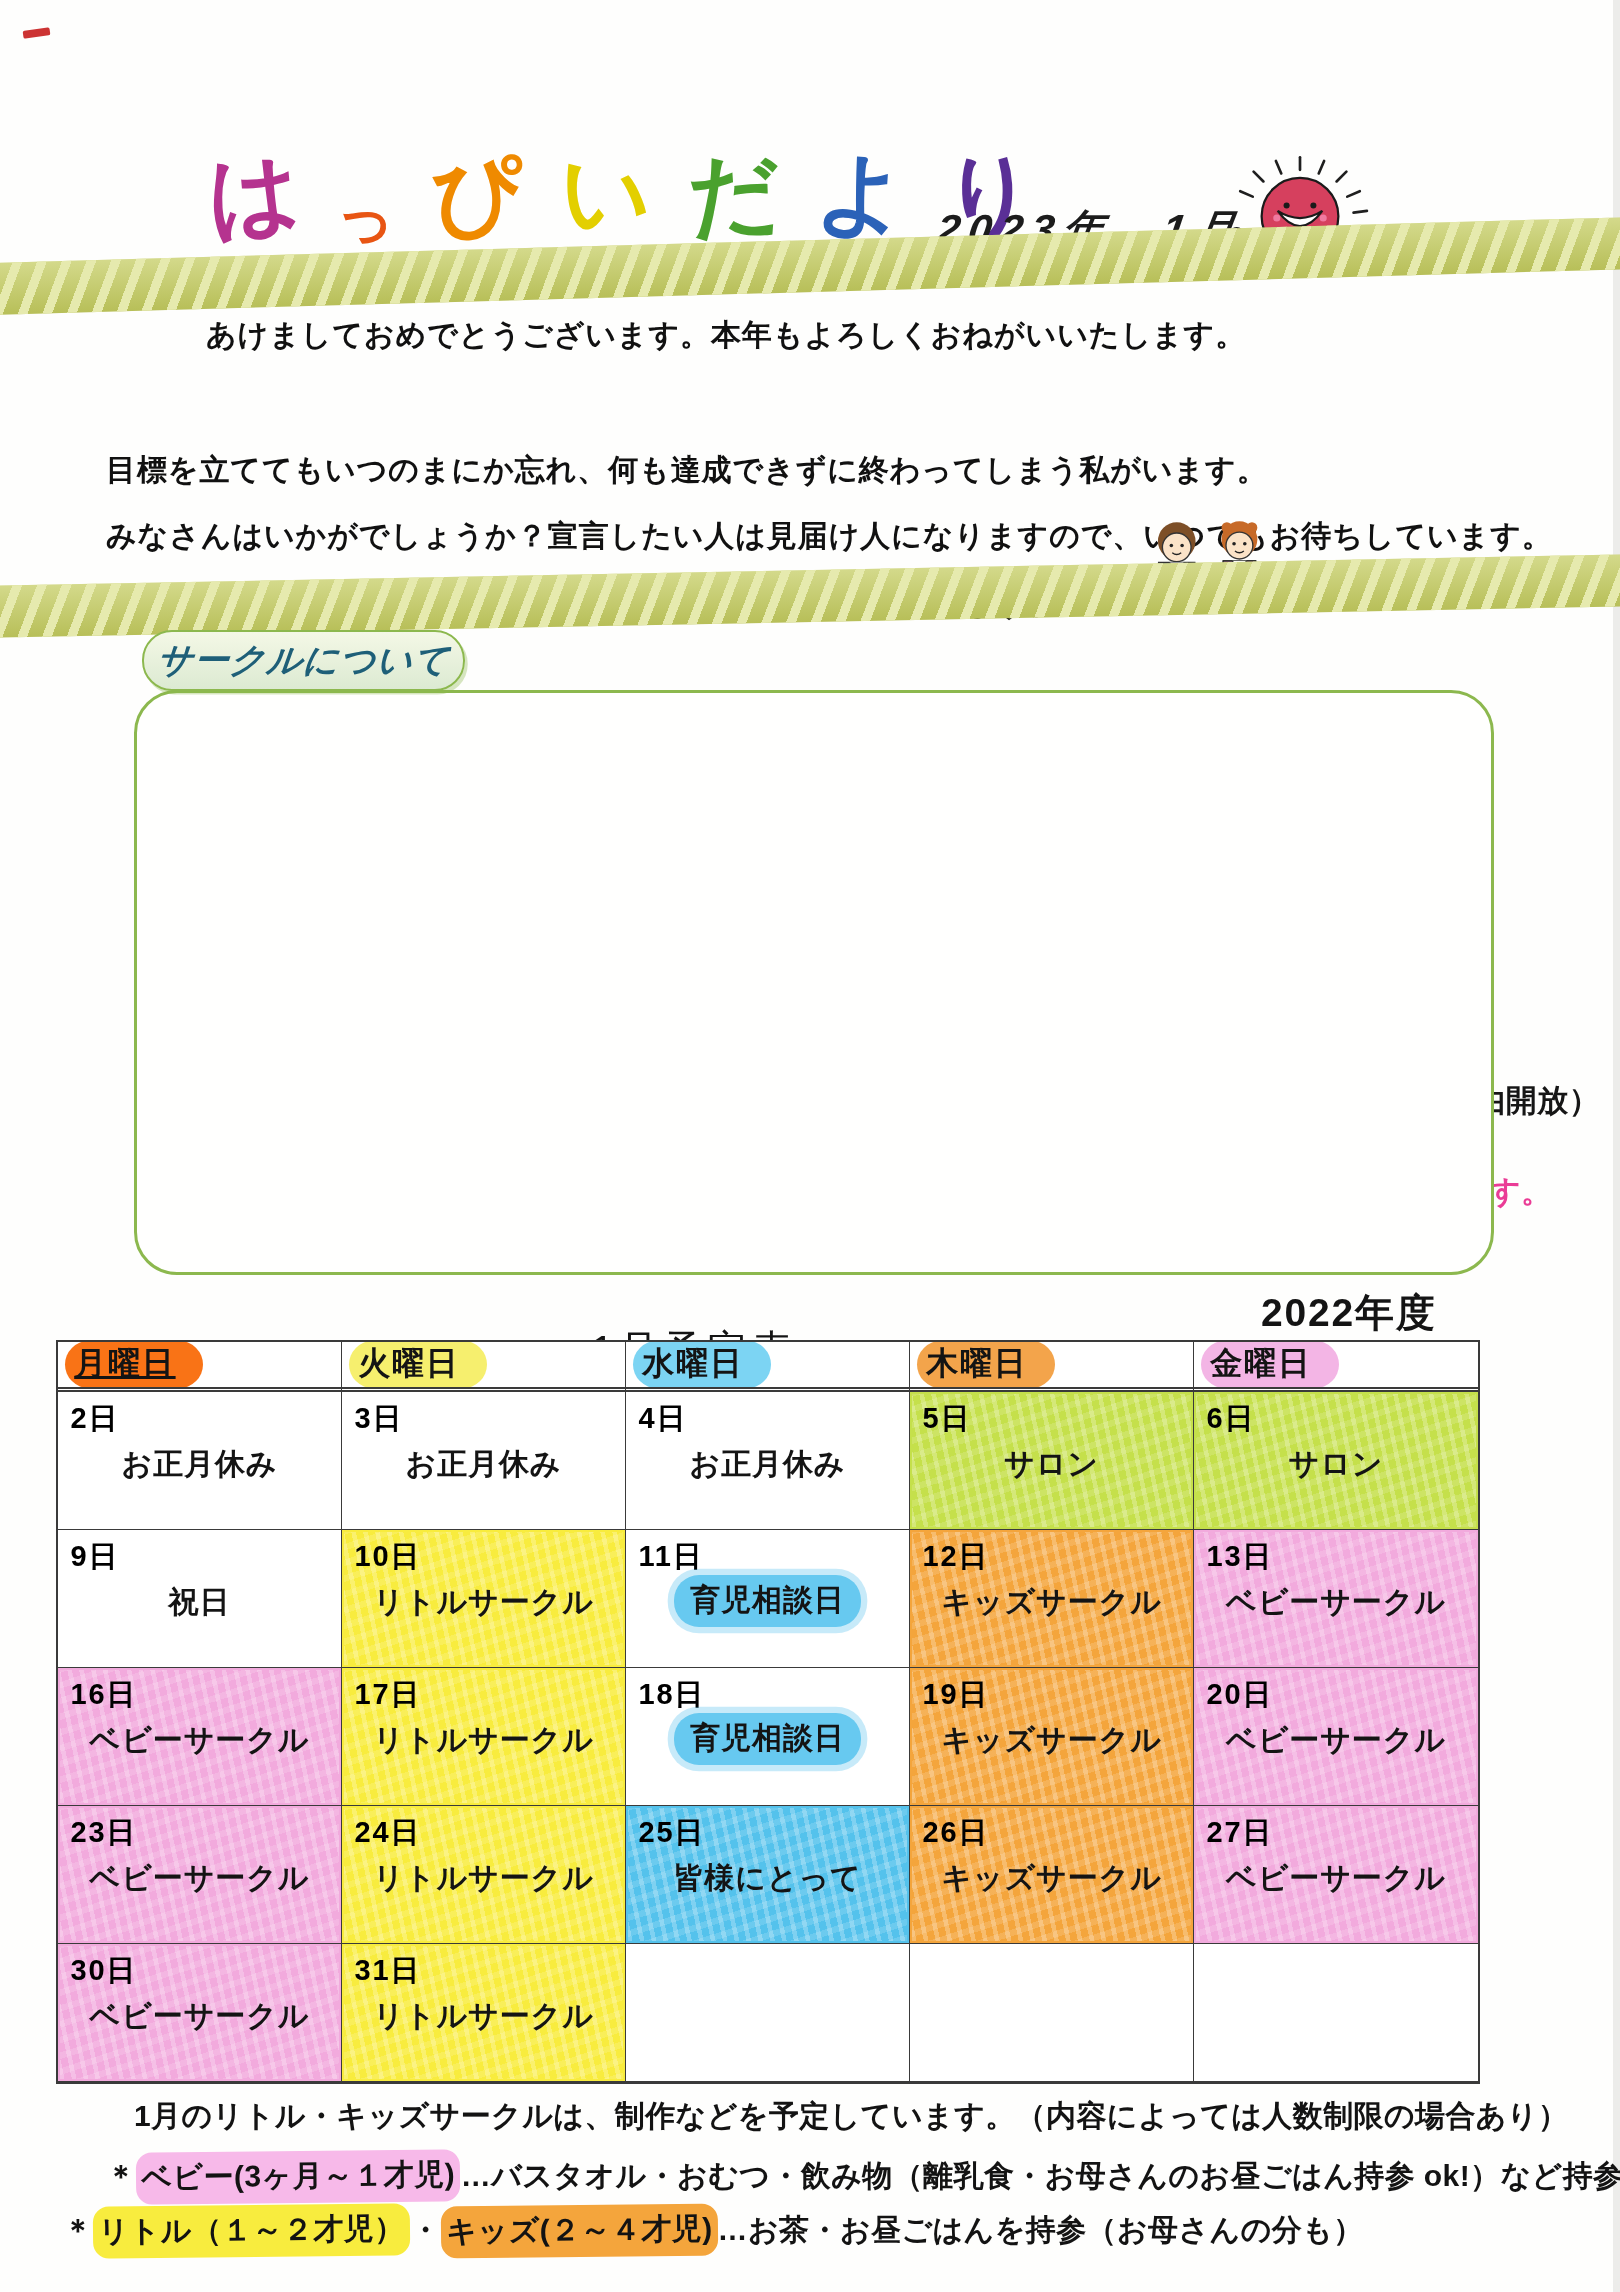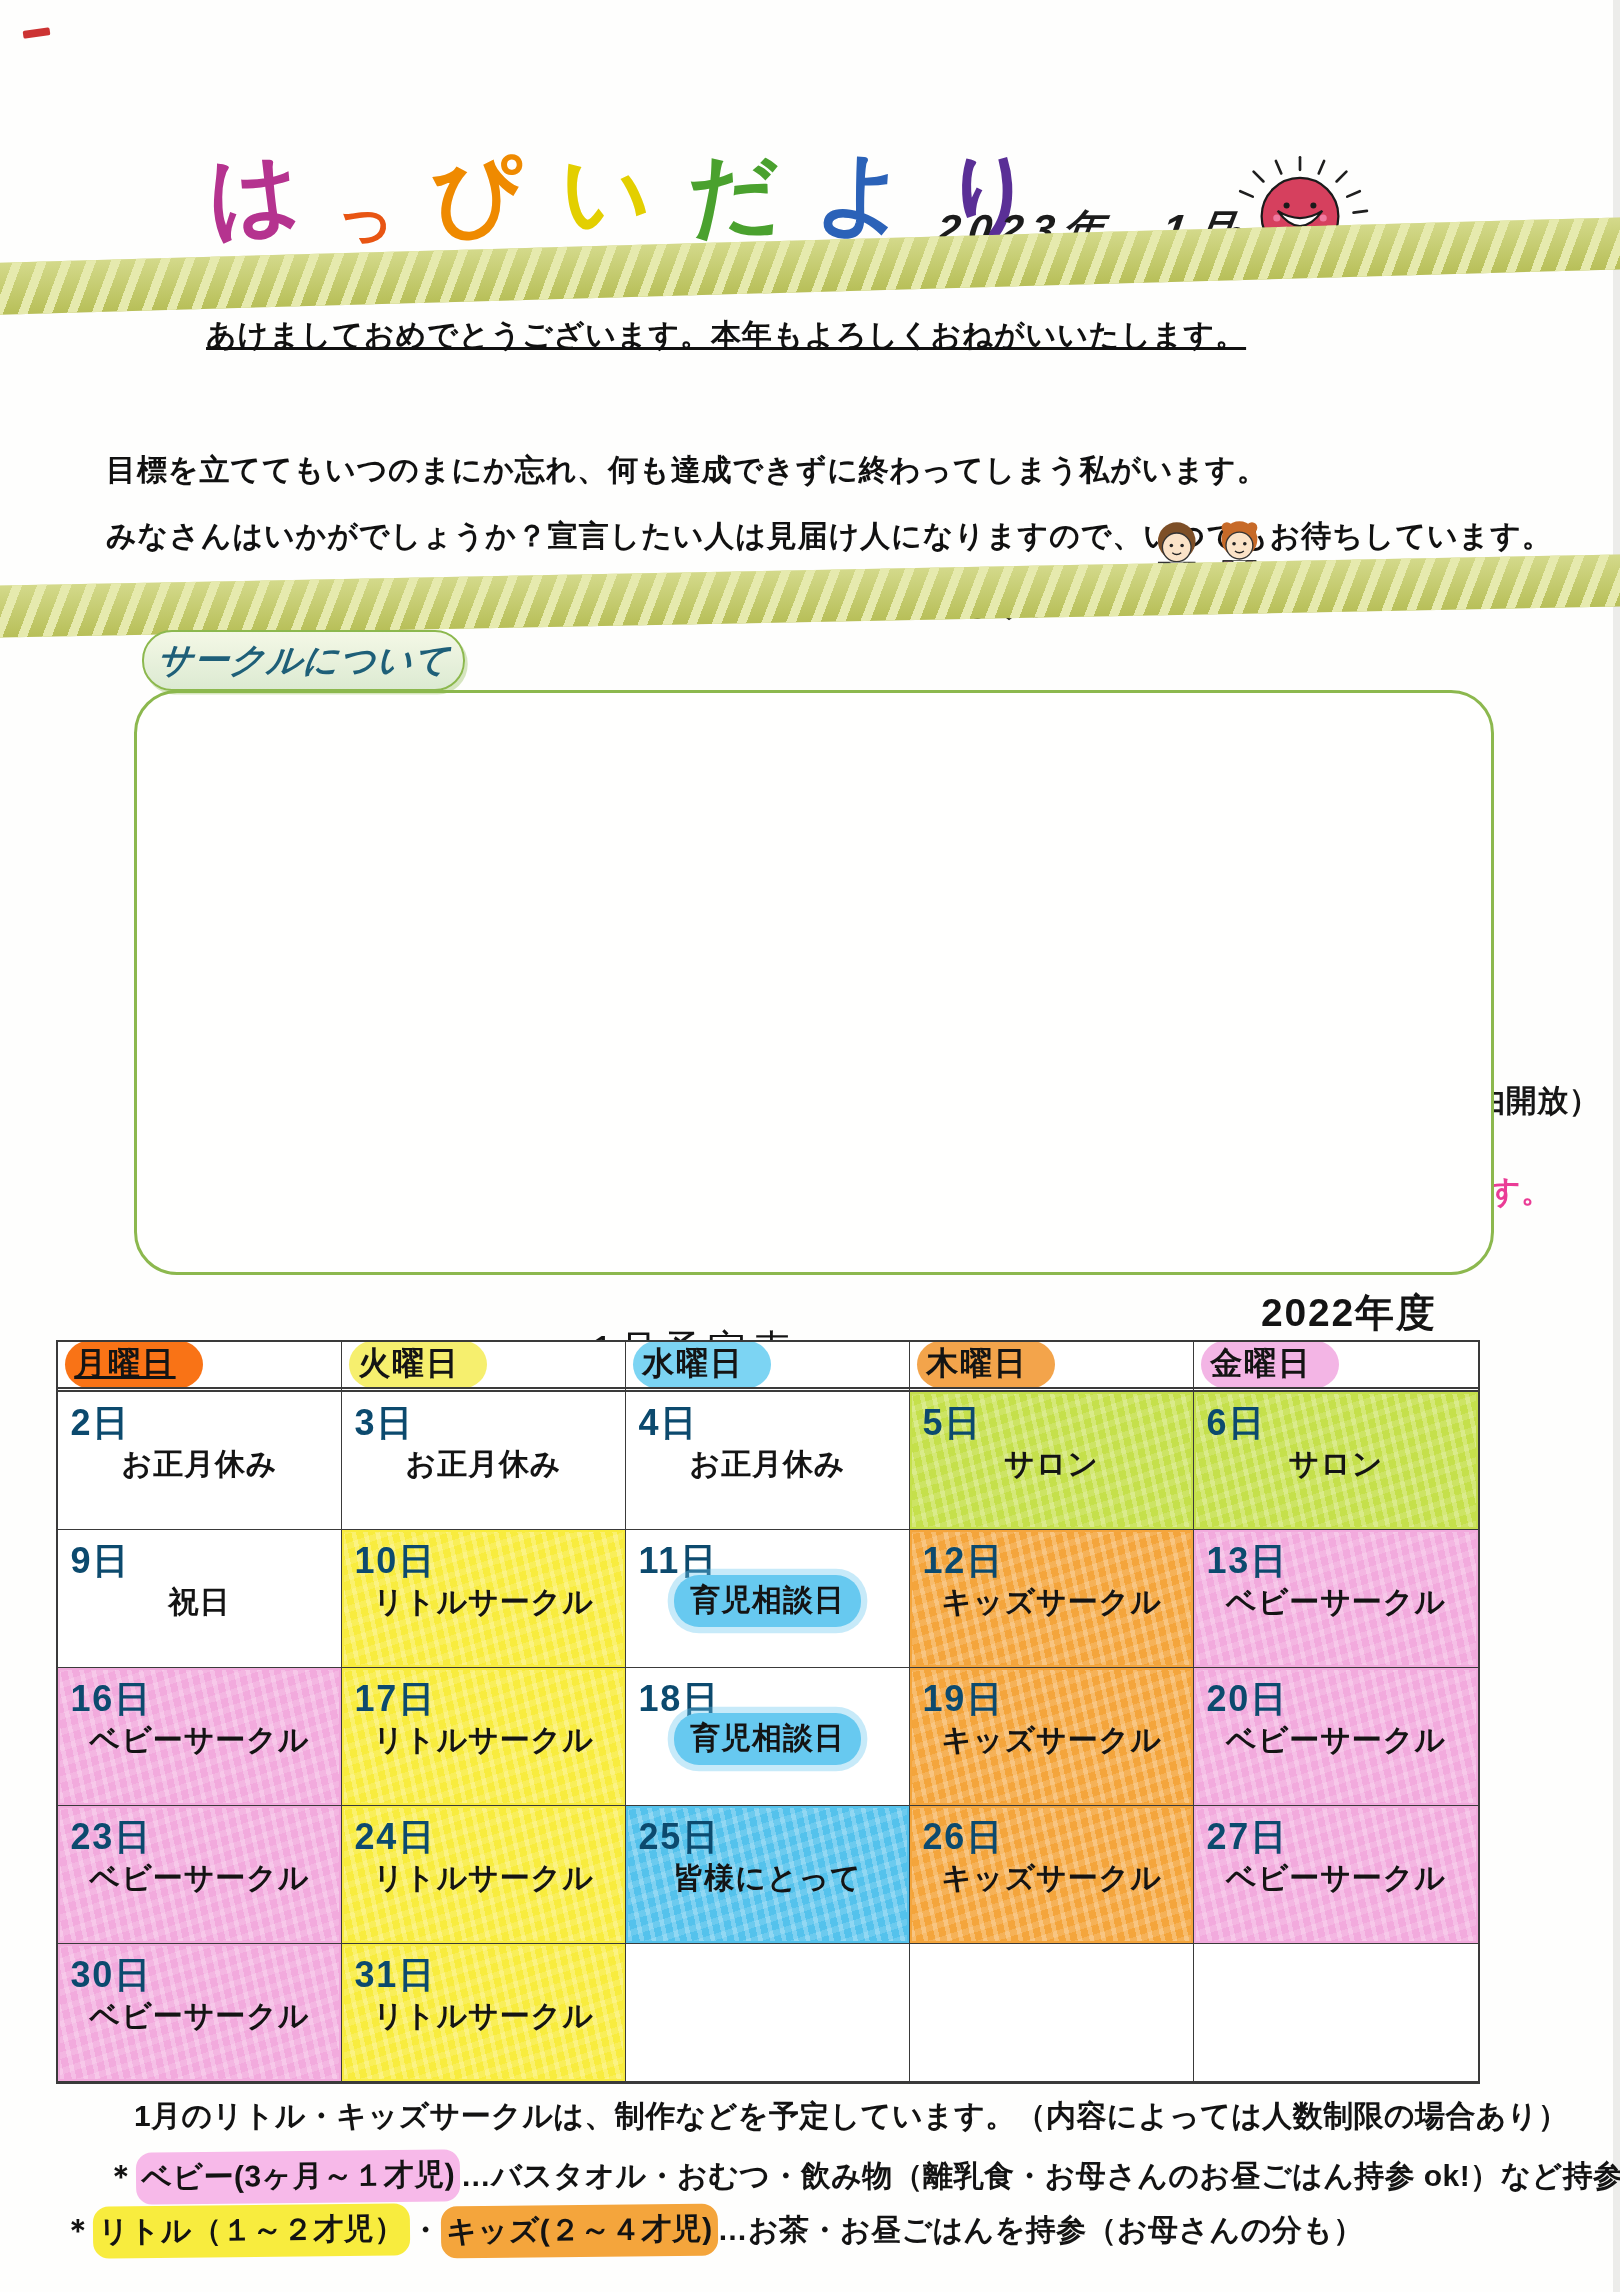--- a/index.html
+++ b/index.html
@@ -28,21 +28,21 @@
     background-color:var(--ribbon_dark,#c3cb5e);
     background-image:
       repeating-linear-gradient(112deg, var(--ribbon_light,#e6eaae) 0 9px, rgba(0,0,0,0) 9px 23px),
       linear-gradient(180deg, rgba(255,255,255,.28), rgba(0,0,0,.06));
   }
   .ribbon-top{top:240px;transform:rotate(-1.6deg);}
   .ribbon-middle{top:570px;transform:rotate(-1.1deg);}
 
   
   .jp-line{font-size:30px;font-weight:bold;color:#111;white-space:nowrap;letter-spacing:0.9px;}
-  .g1{left:206px;top:315px;text-decoration:underline;}
+  .g1{left:206px;top:315px;}
   .g2{left:100px;top:383px;}
   .g3{left:106px;top:450px;}
   .g4{left:106px;top:516px;}
   .g5{left:118px;top:584px;}
 
   
   .bubble{left:142px;top:630px;width:319px;height:57px;border:2.7px solid var(--box_border,#8cb84e);
     border-radius:30px;background:linear-gradient(180deg,#f4f8e6,#dcead2);
     display:flex;align-items:center;justify-content:center;
     box-shadow:2.7px 3.6px 0 rgba(140,184,78,.35);z-index:3;}
@@ -73,21 +73,21 @@
   .schedule-title{left:591px;top:1281px;font-size:41px;font-weight:normal;color:#141414;letter-spacing:3.6px;margin-top:42px;}
   .fiscal-year{left:1261px;top:1286px;font-size:39px;font-weight:bold;color:#141414;letter-spacing:1.8px;}
 
   
   .calendar{left:56px;top:1340px;width:1420px;height:740px;border:2.7px solid var(--table_border,#3a3a3a);
     display:grid;grid-template-columns:repeat(5,1fr);grid-template-rows:50px repeat(5,1fr);background:#fff;}
   .th,.td{border-right:1.8px solid var(--table_border,#3a3a3a);border-bottom:1.8px solid var(--table_border,#3a3a3a);position:relative;overflow:hidden;}
   .th:nth-child(5n),.td:nth-of-type(5n){border-right:none;}
   .th{border-bottom:5.4px double var(--table_border,#3a3a3a);display:flex;align-items:center;}
   .day-pill{margin-left:7.2px;font-size:32px;font-weight:bold;color:#141414;border-radius:27px;padding:0.9px 27px 2.7px 9px;letter-spacing:1.8px;}
-  .td .date{position:absolute;top:7.2px;left:12.5px;font-size:36px;font-weight:bold;color:#0c4a6e;z-index:1;letter-spacing:1.8px;}
+  .td .date{position:absolute;top:7.2px;left:12.5px;font-size:29px;font-weight:bold;color:#000000;z-index:1;letter-spacing:1.8px;}
   .td .label{position:absolute;top:52px;left:0;width:100%;text-align:center;font-size:30px;font-weight:bold;color:#141414;z-index:1;letter-spacing:0.9px;}
   .td.tex::before{content:"";position:absolute;inset:1.8px;pointer-events:none;
     background:
       repeating-linear-gradient(78deg, rgba(255,255,255,.25) 0 4.5px, rgba(255,255,255,0) 4.5px 11.6px),
       repeating-linear-gradient(-18deg, rgba(255,255,255,.14) 0 6.3px, rgba(255,255,255,0) 6.3px 15px);}
   .label-bubble{display:inline-block;width:auto !important;position:static !important;
     padding:4.5px 16px 6.3px 16px;border-radius:25px;box-shadow:0 0 0 6.3px rgba(108,200,240,.38);}
   .bubble-holder{position:absolute;top:45px;left:0;width:100%;text-align:center;z-index:1;}
 
   

